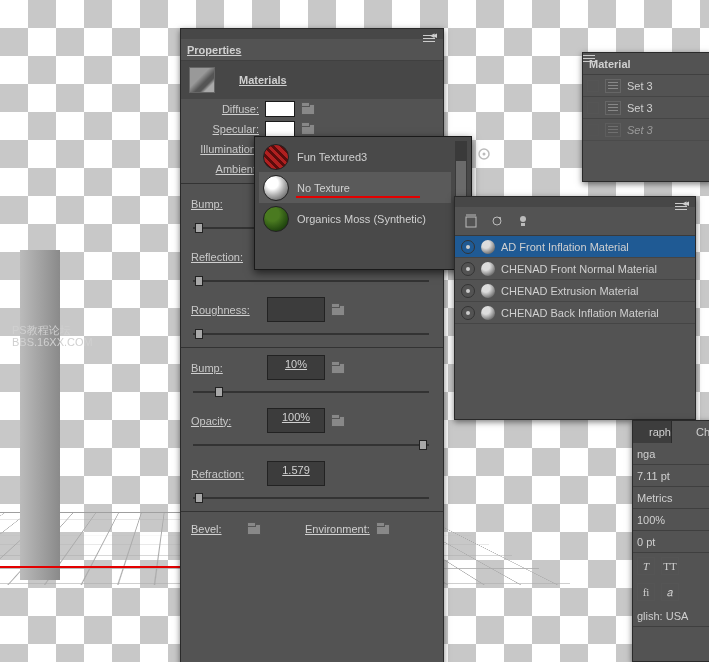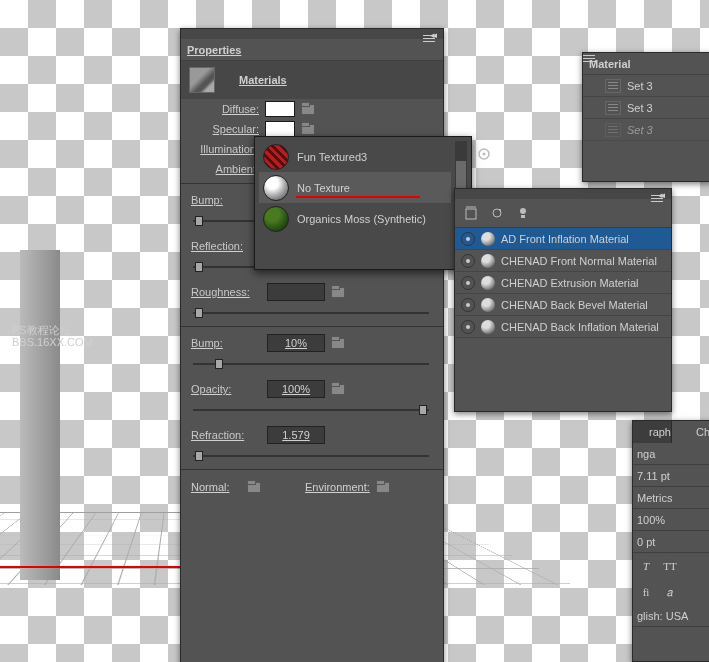--- a/index.html
+++ b/index.html
@@ -48,41 +48,41 @@
 .row-label { width:70px; text-align:right; color:#c8c8c8;}
 .swatch { width:30px; height:16px; border:1px solid #1a1a1a; background:#fff; cursor:pointer;}
 .folder { width:16px; height:14px; cursor:pointer; position:relative;}
 .folder::before{content:"";position:absolute;left:0;top:2px;width:12px;height:9px;background:#888;border:1px solid #555;}
 .folder::after{content:"";position:absolute;left:0;top:0;width:7px;height:3px;background:#888;border:1px solid #555;}
 .preview-ball { position:absolute; right:12px; top:64px; width:60px; height:60px; border:1px solid #1a1a1a;
   background: radial-gradient(circle at 35% 30%, #fff 0 18%, #bcbcbc 45%, #555 85%);}
 .sep{height:1px;background:#333;margin:4px 0;}
 .slider-row{display:flex;align-items:center;padding:3px 10px;gap:6px;}
 .slider-label{width:70px;color:#c8c8c8;}
-.val-box{width:58px;height:18px;background:#3c3c3c;border:1px solid #222;text-align:center;line-height:16px;cursor:text;}
+.val-box{width:58px;height:25px;background:#3c3c3c;border:1px solid #222;text-align:center;line-height:16px;cursor:text;}
 .slider-track{width:236px;height:14px;margin:2px 12px 6px;position:relative;}
 .slider-track::before{content:"";position:absolute;left:0;right:0;top:6px;height:2px;background:#333;}
 .slider-thumb{position:absolute;top:2px;width:8px;height:10px;background:#a8a8a8;border:1px solid #222;cursor:pointer;}
 .map-row{display:flex;align-items:center;padding:6px 10px 2px;gap:6px;}
 .map-label{width:50px}
 
 
 .tex-pop { left:254px; top:136px; width:218px; height:134px; background:#494949; border:1px solid #1a1a1a; box-shadow:0 3px 8px rgba(0,0,0,0.6);}
 .tex-list{position:absolute;left:4px;top:4px;right:20px;bottom:4px;overflow:hidden;}
 .tex-item{display:flex;align-items:center;gap:8px;height:31px;padding:0 4px;cursor:pointer;}
 .tex-item.hover{background:#5a5a5a;}
 .tex-thumb{width:26px;height:26px;border-radius:50%;border:1px solid #222;flex-shrink:0;}
 .tex-scroll{position:absolute;right:4px;top:4px;bottom:4px;width:12px;background:#3a3a3a;}
 .tex-scroll-thumb{position:absolute;left:1px;top:20px;width:10px;height:50px;background:#6a6a6a;cursor:pointer;}
 .gear-btn{position:absolute;left:476px;top:146px;width:18px;height:18px;cursor:pointer;}
 .gear-btn svg{width:16px;height:16px;}
 .red-underline{position:absolute;left:296px;top:196px;width:124px;height:2px;background:#e40000;}
 
 
-.matpanel{ left:454px; top:188px; width:218px; height:224px;}
+.matpanel{ left:454px; top:196px; width:242px; height:224px;}
 .matpanel .icon-row{display:flex;gap:10px;padding:6px 8px;border-bottom:1px solid #3a3a3a;}
 .tool-ic{width:16px;height:16px;cursor:pointer;position:relative;}
 .mat-listitem{display:flex;align-items:center;gap:6px;height:22px;padding:0 6px;border-bottom:1px solid #454545;}
 .mat-listitem.sel{background:#1f5a94;}
 .eye{width:14px;height:14px;border:1px solid #333;border-radius:50%;position:relative;flex-shrink:0;}
 .eye::after{content:"";position:absolute;left:4px;top:4px;width:4px;height:4px;background:#ccc;border-radius:50%;}
 .ball-ic{width:14px;height:14px;border-radius:50%;background:radial-gradient(circle at 35% 30%,#ddd 0 30%,#666 80%);flex-shrink:0;}
 
 
 .history{ left:582px; top:52px; width:130px; height:130px;}
@@ -204,21 +204,21 @@
   <div class="slider-row">
       <span class="slider-label">Refraction:</span>
     <div class="val-box">1.579</div>
     </div>
   <div class="slider-track">
       <div class="slider-thumb" style="left:2px"></div>
     </div>
 
   <div class="sep"></div>
   <div class="map-row">
-    <span class="map-label">Normal:</span>
+    <span class="map-label">Bevel:</span>
     <div class="folder"></div>
     <span style="width:30px"></span>
     <span>Environment:</span>
     <div class="folder"></div>
   </div>
 </div>
 
 <div class="panel tex-pop">
   <div class="tex-list">
     <div class="tex-item">
@@ -278,25 +278,20 @@
     <span>CHENAD Front Normal Material</span>
     </div>
   <div class="mat-listitem">
     <div class="eye"></div>
       <div class="ball-ic"></div>
     <span>CHENAD Extrusion Material</span>
     </div>
   <div class="mat-listitem">
     <div class="eye"></div>
       <div class="ball-ic"></div>
-    <span>CHENAD Back Bevel Material</span>
-    </div>
-  <div class="mat-listitem">
-    <div class="eye"></div>
-      <div class="ball-ic"></div>
     <span>CHENAD Back Inflation Material</span>
     </div>
 </div>
 
 <div class="panel history">
   <div class="panel-header">
     <span class="panel-title">Material</span>
     <div class="panel-controls">
         <div class="menu-flyout" style="position:static">
           <span></span>

